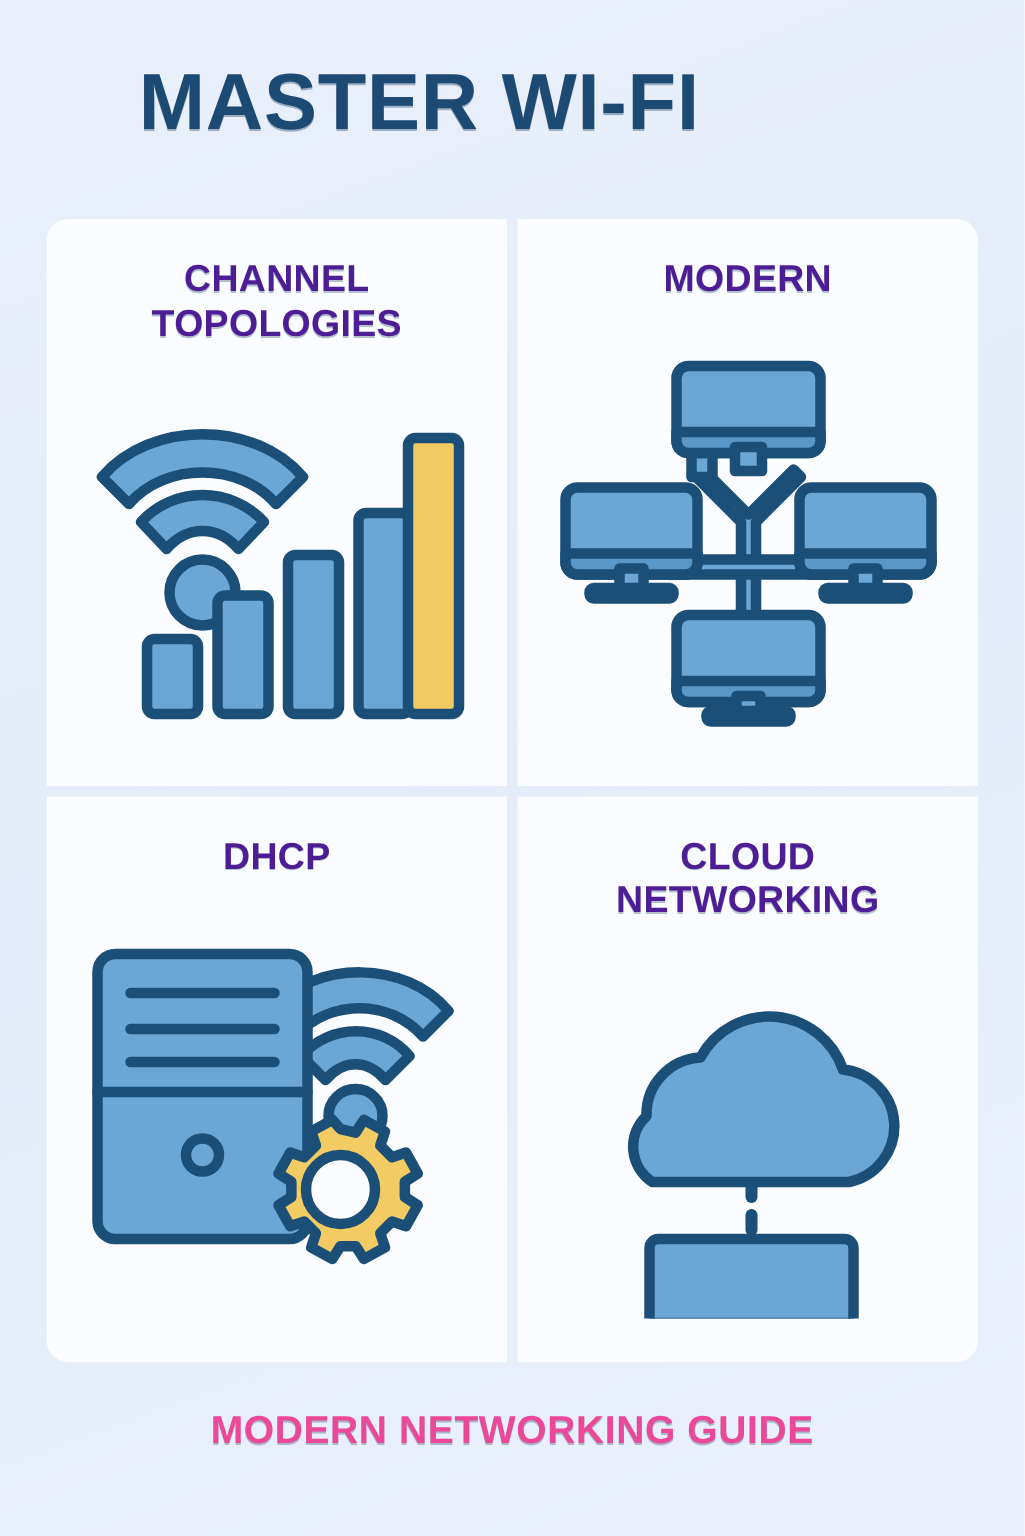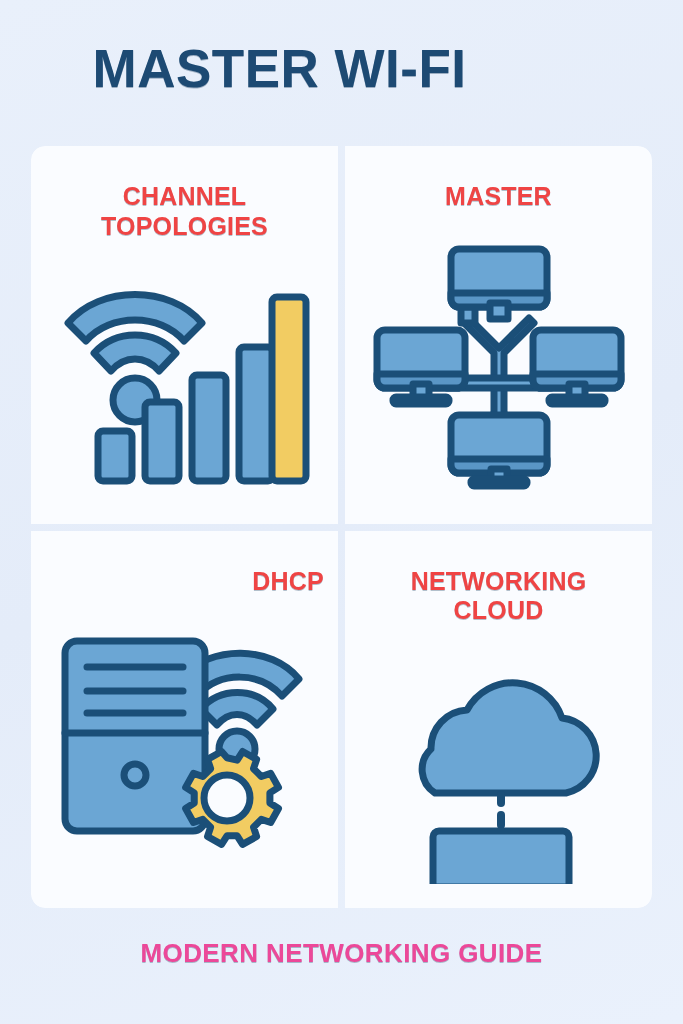--- a/index.html
+++ b/index.html
@@ -50,28 +50,28 @@
   .card {
     background: #fafcff;
     display: flex;
     flex-direction: column;
     align-items: center;
     position: relative;
     overflow: hidden;
   }
   .grid > .card:nth-child(1) { border-top-left-radius: 14px; }
   .grid > .card:nth-child(2) { border-top-right-radius: 14px; }
-  .grid > .card:nth-child(3) { border-bottom-left-radius: 14px; align-items: flex-end; }
+  .grid > .card:nth-child(3) { border-bottom-left-radius: 14px; }
   .grid > .card:nth-child(4) { border-bottom-right-radius: 14px; }
 
   .card-title {
-    margin-top: 36px;
+    margin-top: 26px;
     font-size: 25px;
     font-weight: 700;
-    color: #ef4444;
+    color: #4c1d95;
     text-align: center;
     line-height: 1.18;
     letter-spacing: 0.2px;
     text-shadow: 0 1px 0 rgba(13,52,86,0.3);
     padding: 0 14px;
     user-select: none;
   }
   .card-icon {
     flex: 1;
     display: flex;
@@ -125,21 +125,21 @@
             <rect x="132" y="100" width="34" height="106" rx="5" fill="#6ba6d4"></rect>
             <rect x="179" y="72" width="34" height="134" rx="5" fill="#6ba6d4"></rect>
             <rect x="212" y="22" width="34" height="184" rx="5" fill="#f2cc62"></rect>
           </g>
         </svg>
       </div>
     </div>
 
     <div class="card">
       <div class="card-title">
-        <div>MASTER</div>
+        <div>MODERN</div>
       </div>
       <div class="card-icon">
         <svg width="252" height="245" viewBox="0 0 252 245">
 
           <g stroke="#1b4f78" stroke-width="7" fill="#6ba6d4" stroke-linejoin="round">
             <path d="M96 73 L126 103 L156 73 L161 78 L131 108 L131 168 L161 198 L156 203 L126 173 L96 203 L91 198 L121 168 L121 108 L91 78 Z"></path>
             <path d="M74 133 L178 133 L178 143 L74 143 Z"></path>
           </g>
 
           <g stroke="#1b4f78" stroke-width="7" stroke-linejoin="round">
@@ -198,22 +198,22 @@
           <g transform="translate(168,168)">
             <path d="M0 -58 L13 -55 L20 -66 L38 -56 L34 -44 L44 -34 L56 -38 L66 -20 L55 -13 L55 0 L66 7 L56 25 L44 21 L34 31 L38 43 L20 53 L13 42 L0 42 L-7 53 L-25 43 L-21 31 L-31 21 L-43 25 L-53 7 L-42 0 L-42 -13 L-53 -20 L-43 -38 L-31 -34 L-21 -44 L-25 -56 L-7 -66 Z" transform="scale(0.78)" fill="#f2cc62" stroke="#1b4f78" stroke-width="9" stroke-linejoin="round"></path>
             <circle cx="0" cy="-5" r="23" fill="#fafcff" stroke="#1b4f78" stroke-width="7"></circle>
           </g>
         </svg>
       </div>
     </div>
 
     <div class="card">
       <div class="card-title">
+        <div>CLOUD</div>
         <div>NETWORKING</div>
-        <div>CLOUD</div>
       </div>
       <div class="card-icon">
         <svg width="240" height="235" viewBox="0 0 240 235">
 
           <path d="M52 100 a38 38 0 0 1 36 -39 a52 52 0 0 1 95 8 a38 38 0 0 1 4 75 L56 144 a28 28 0 0 1 -4 -44 Z" fill="#6ba6d4" stroke="#1b4f78" stroke-width="7" stroke-linejoin="round"></path>
 
           <g stroke="#1b4f78" stroke-width="8" stroke-linecap="round">
             <line x1="122" y1="146" x2="122" y2="154"></line>
             <line x1="122" y1="166" x2="122" y2="176"></line>
           </g>

